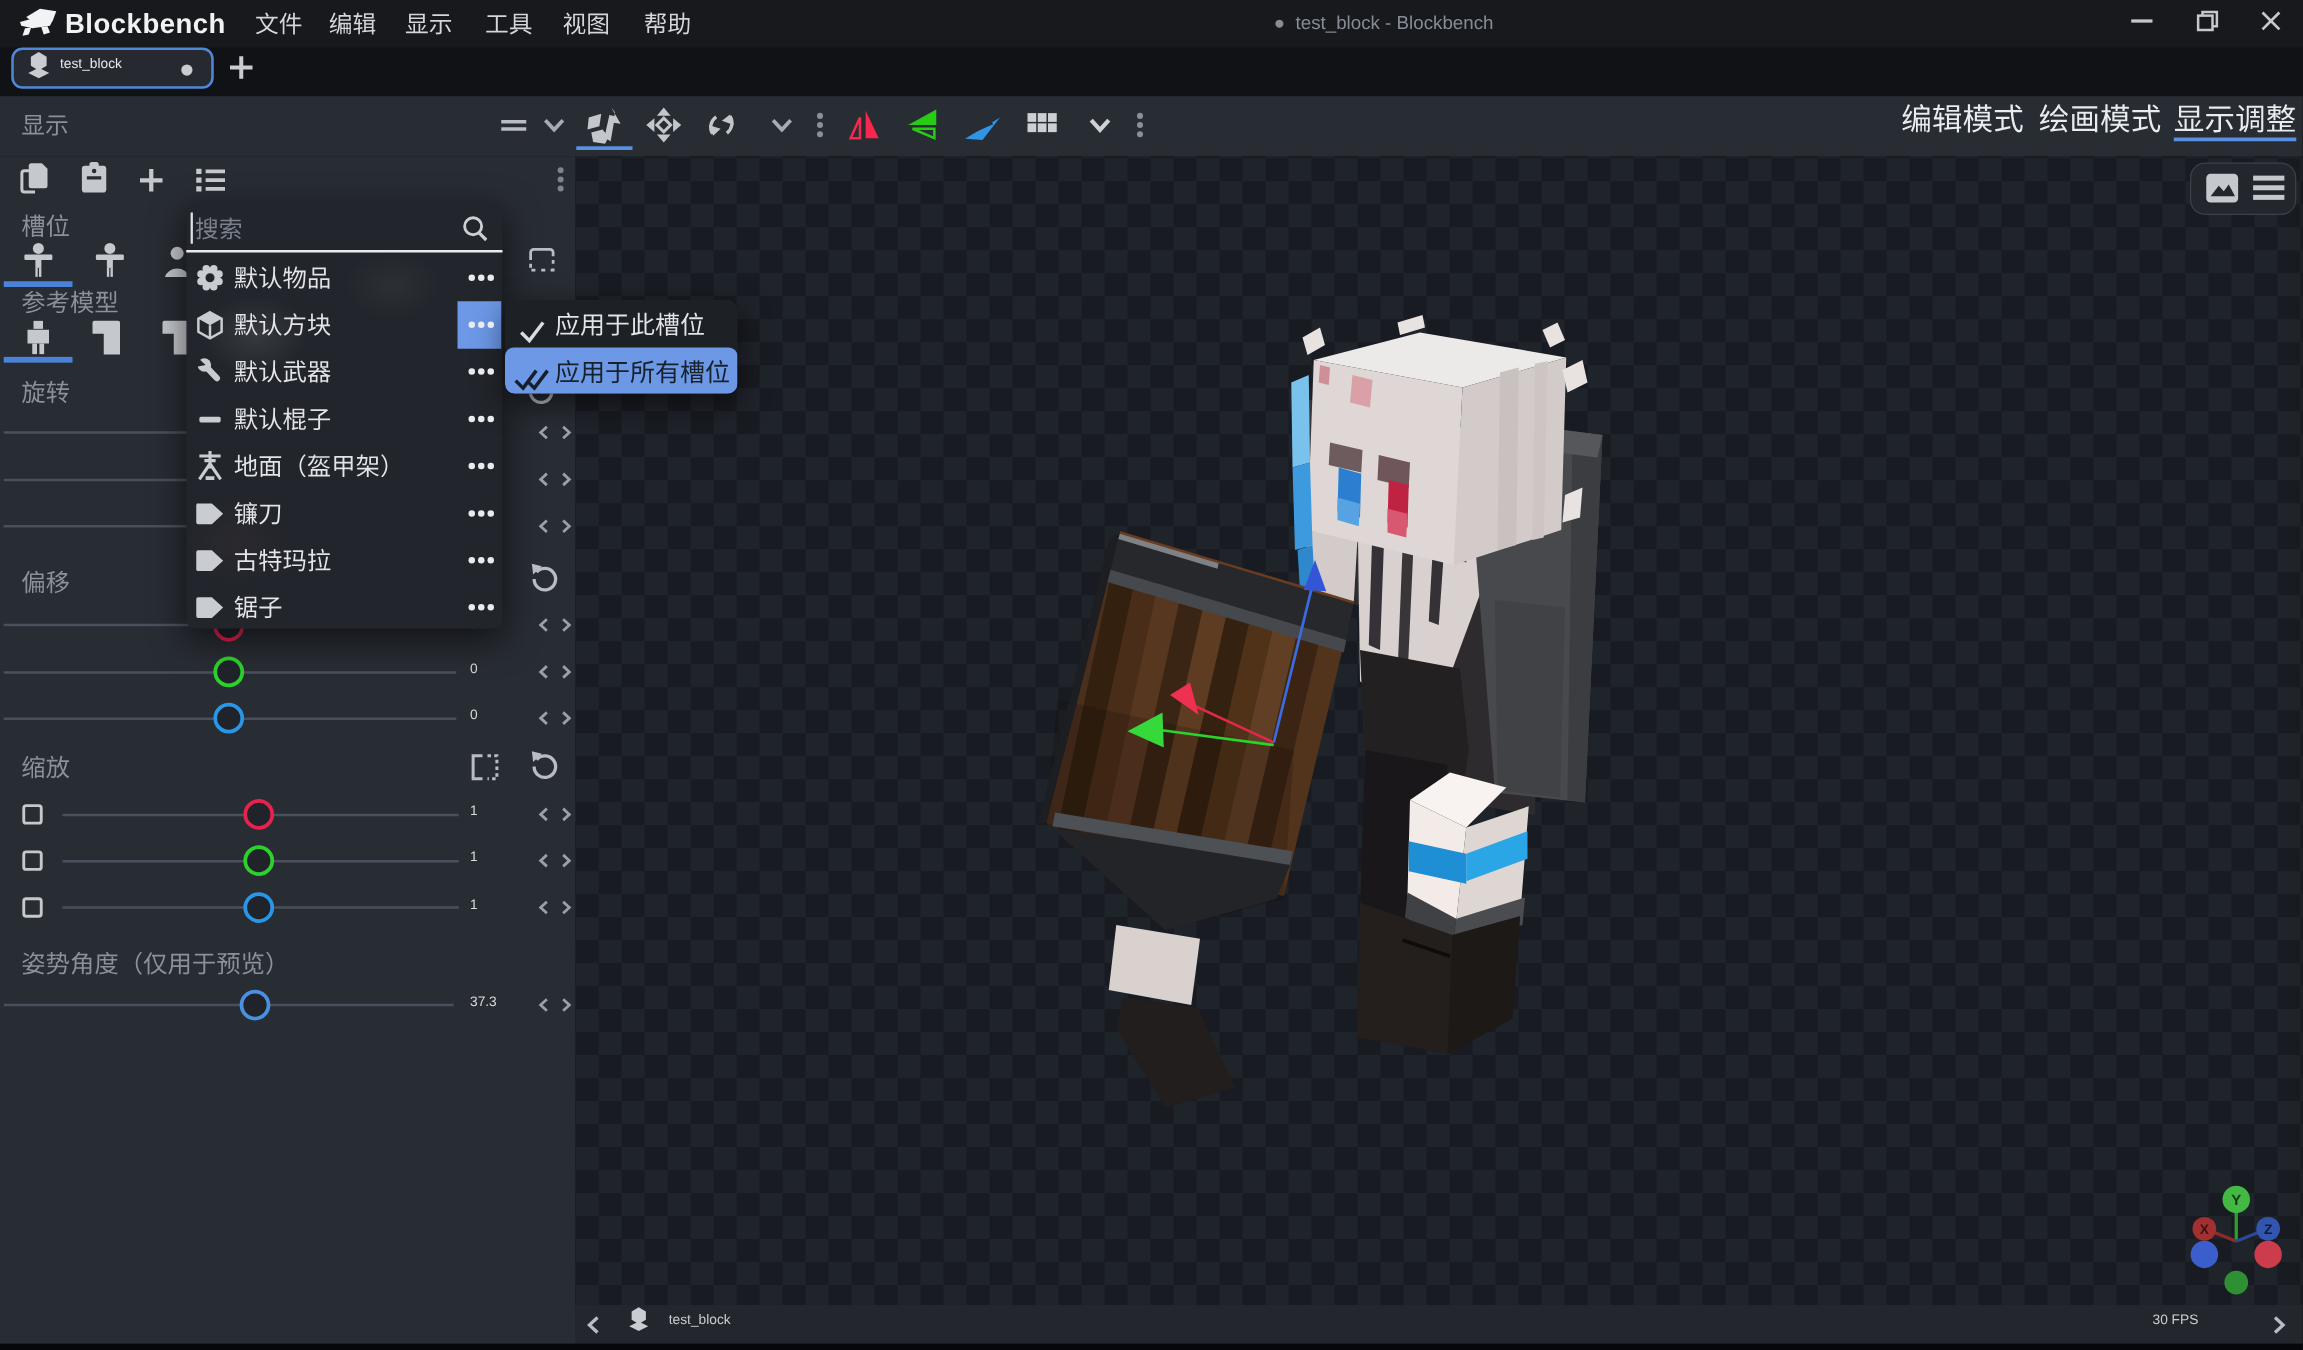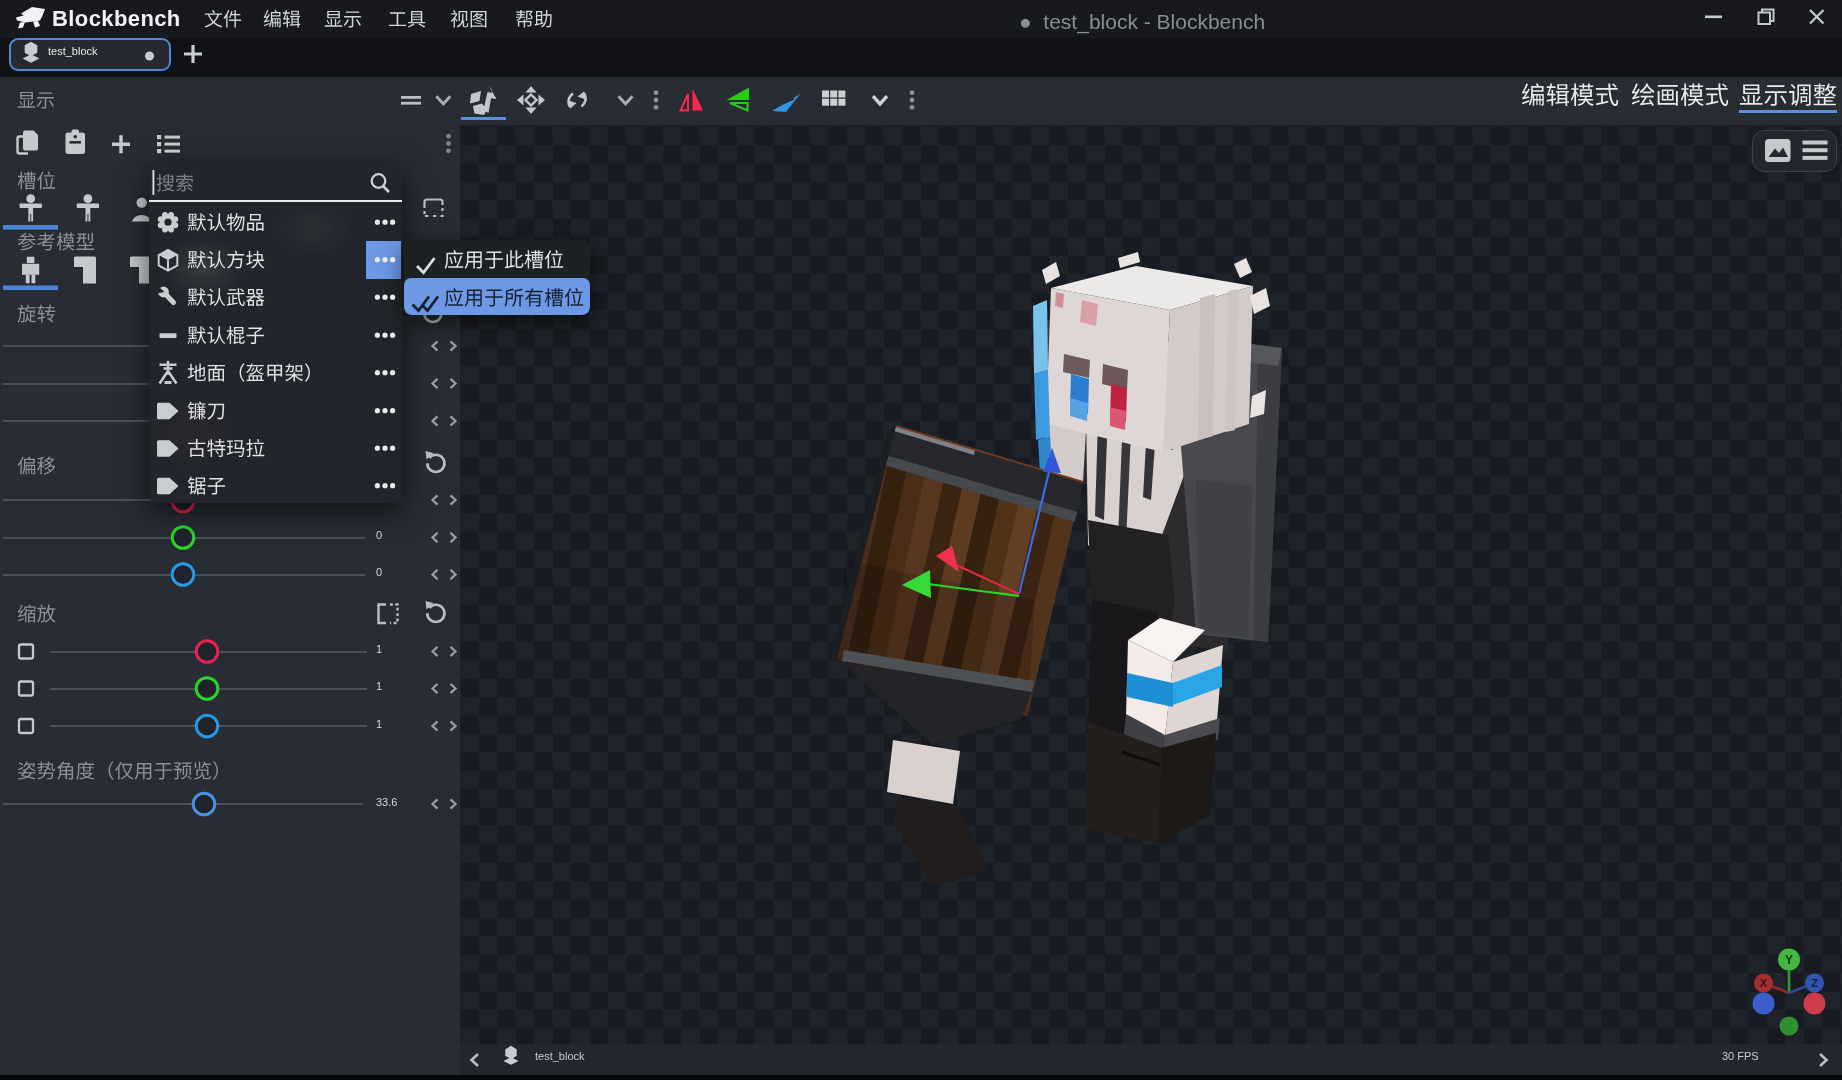--- a/index.html
+++ b/index.html
@@ -29,21 +29,21 @@
 .lat{position:absolute;color:#d6d9dd;font-size:11px;white-space:pre}
 #overlay{position:absolute;left:0;top:0;width:1842px;height:1080px;z-index:10;pointer-events:none}
 #panelicons{position:absolute;left:0;top:0;width:460px;height:950px;z-index:1}
 #scene{position:absolute;left:0;top:0;width:1382px;height:919px}
 #modeunder{position:absolute;left:1739px;top:110px;width:98px;height:3px;background:#5b8fe0}
 #toolunder{position:absolute;left:461px;top:116.5px;width:45px;height:3.5px;background:#5b8fe0}
 </style></head>
 <body>
 <div id="titlebar">
   <div class="lat" style="left:52px;top:6px;font-size:22px;font-weight:700;color:#f1f2f3;letter-spacing:0.4px">Blockbench</div>
-  <div class="lat" style="left:1019px;top:10px;font-size:21px;color:#878d96">●&nbsp; test_block - Blockbench</div>
+  <div class="lat" style="left:1019px;top:10px;font-size:15px;color:#878d96">●&nbsp; test_block - Blockbench</div>
 </div>
 <div id="tabbar"></div>
 <div id="tab">
     <div class="lat" style="left:37px;top:5px;color:#e6e8ea">test_block</div>
   </div>
 <div id="toolstrip"></div>
 <div id="modeunder"></div>
 <div id="toolunder"></div>
 <div id="leftpanel">
 <div class="track" style="left:3px;top:220px;width:362px"></div>
@@ -55,21 +55,21 @@
 <div class="track" style="left:50px;top:525.5px;width:317px"></div>
 <div class="track" style="left:50px;top:562.5px;width:317px"></div>
 <div class="track" style="left:50px;top:599.8px;width:317px"></div>
 <div class="track" style="left:3px;top:678px;width:360px"></div>
 <div class="lat" style="left:376px;top:367.5px">0</div>
 <div class="lat" style="left:376px;top:404px">0</div>
 <div class="lat" style="left:376px;top:441px">0</div>
 <div class="lat" style="left:376px;top:518px">1</div>
 <div class="lat" style="left:376px;top:555px">1</div>
 <div class="lat" style="left:376px;top:592.5px">1</div>
-<div class="lat" style="left:376px;top:670.5px">33.6</div>
+<div class="lat" style="left:376px;top:670.5px">37.3</div>
 </div>
 <svg id="panelicons" viewBox="0 0 460 950" style="top:125px">
 <g transform="translate(0,-125)">
 <circle cx="141.7" cy="202.6" r="5.2" fill="#c5c8cd"></circle>
 <path d="M132,221.5 a10,8.5 0 0 1 19.5,0 z" fill="#c5c8cd"></path>
 <path d="M131.5,256.5 h19 a1.5,1.5 0 0 1 1.5,1.5 v25.5 h-13 v-16.5 h-9 v-9 a1.5,1.5 0 0 1 1.5,-1.5 z" fill="#c5c8cd"></path>
 <path d="M426.3,307.8 a8.6,8.6 0 1 1 -2,5.4" fill="none" stroke="#b9bdc3" stroke-width="2.6"></path>
 <path d="M430.5,303 l-8,-2 1,8.5 z" fill="#b9bdc3"></path>
 <circle cx="183" cy="346" r="10.8" fill="#20232a" stroke="#e8224e" stroke-width="3"></circle>
 <circle cx="183" cy="383.5" r="10.8" fill="#20232a" stroke="#2bd22b" stroke-width="3"></circle>

